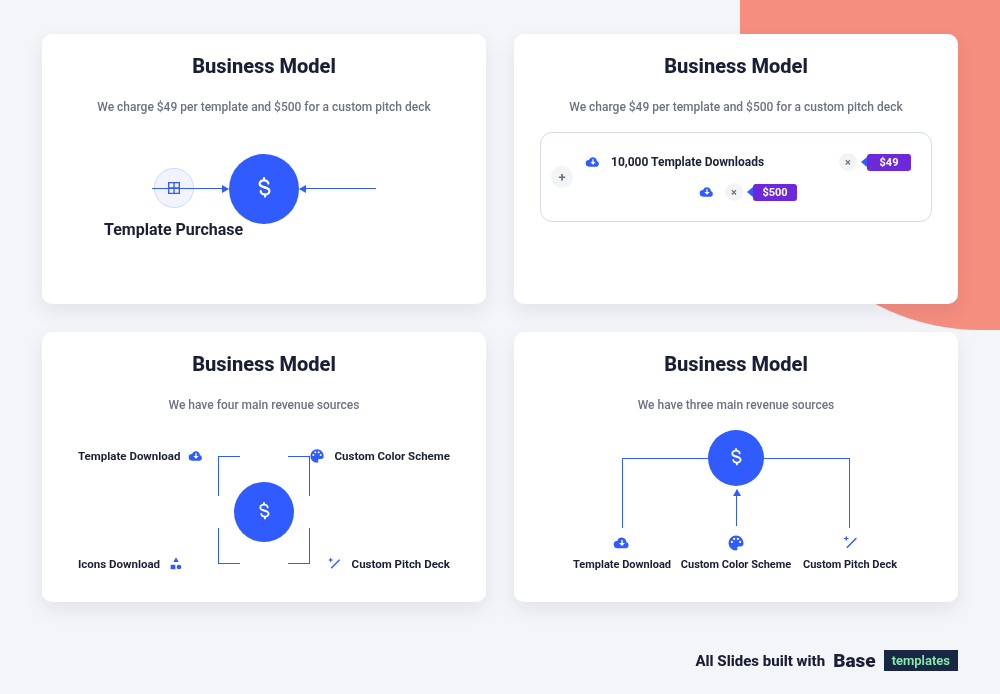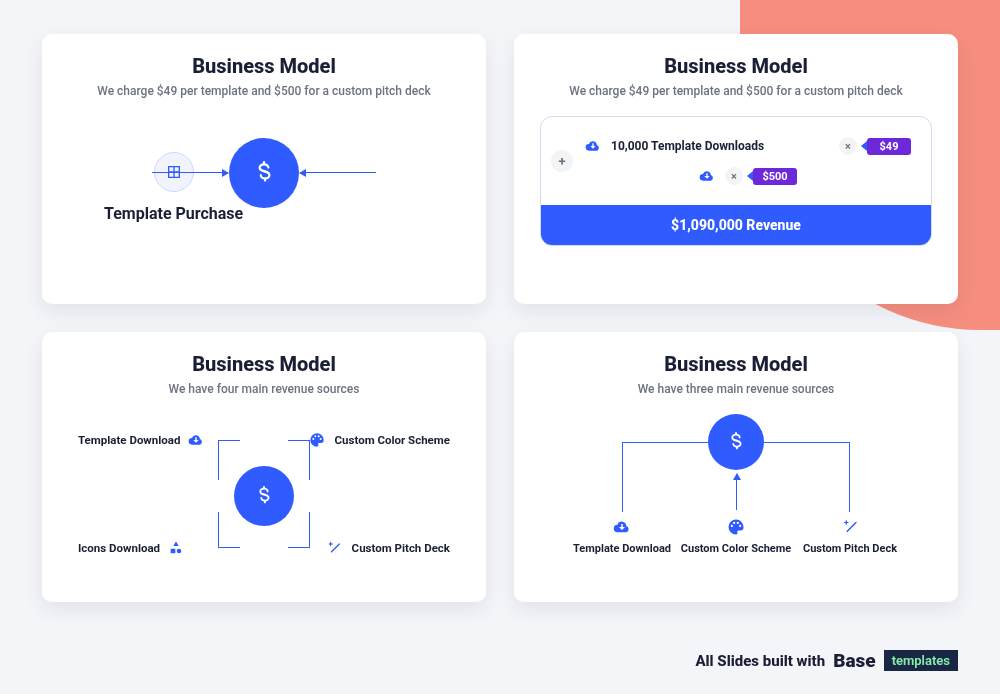--- a/index.html
+++ b/index.html
@@ -44,21 +44,21 @@
   .card-title {
     font-size: 20px;
     font-weight: 800;
     text-align: center;
     color: #1a1f36;
   }
   .card-sub {
     font-size: 12px;
     color: #6b7280;
     text-align: center;
-    margin-top: 6px;
+    margin-top: 22px;
     font-weight: 500;
   }
   .card-body { flex: 1; position: relative; }
 
   
   .c1-row {
     position: relative;
     height: 100%;
   }
   .node {
@@ -232,21 +232,20 @@
           <div class="rev-row">
             <span class="mini-icon">
               <svg width="16" height="16" viewBox="0 0 24 24" fill="currentColor">
                   <path d="M6 19a5 5 0 010-10 6 6 0 0111.7 1.5A4.5 4.5 0 0118 19H6zm6-3l4-4h-3V8h-2v4H8l4 4z"></path>
                 </svg>
             </span>
             <span class="times-badge">×</span>
             <span class="price-chip">$500</span>
           </div>
         </div>
-        <div class="rev-total">$1,090,000 Revenue</div>
       </div>
     </div>
   </div>
 
   <div class="card">
     <div class="card-title">Business Model</div>
     <div class="card-sub">We have four main revenue sources</div>
     <div class="card-body" style="margin-top:6px;">
 
       <div class="node" style="left:50%; top:64px; transform:translateX(-50%);">

